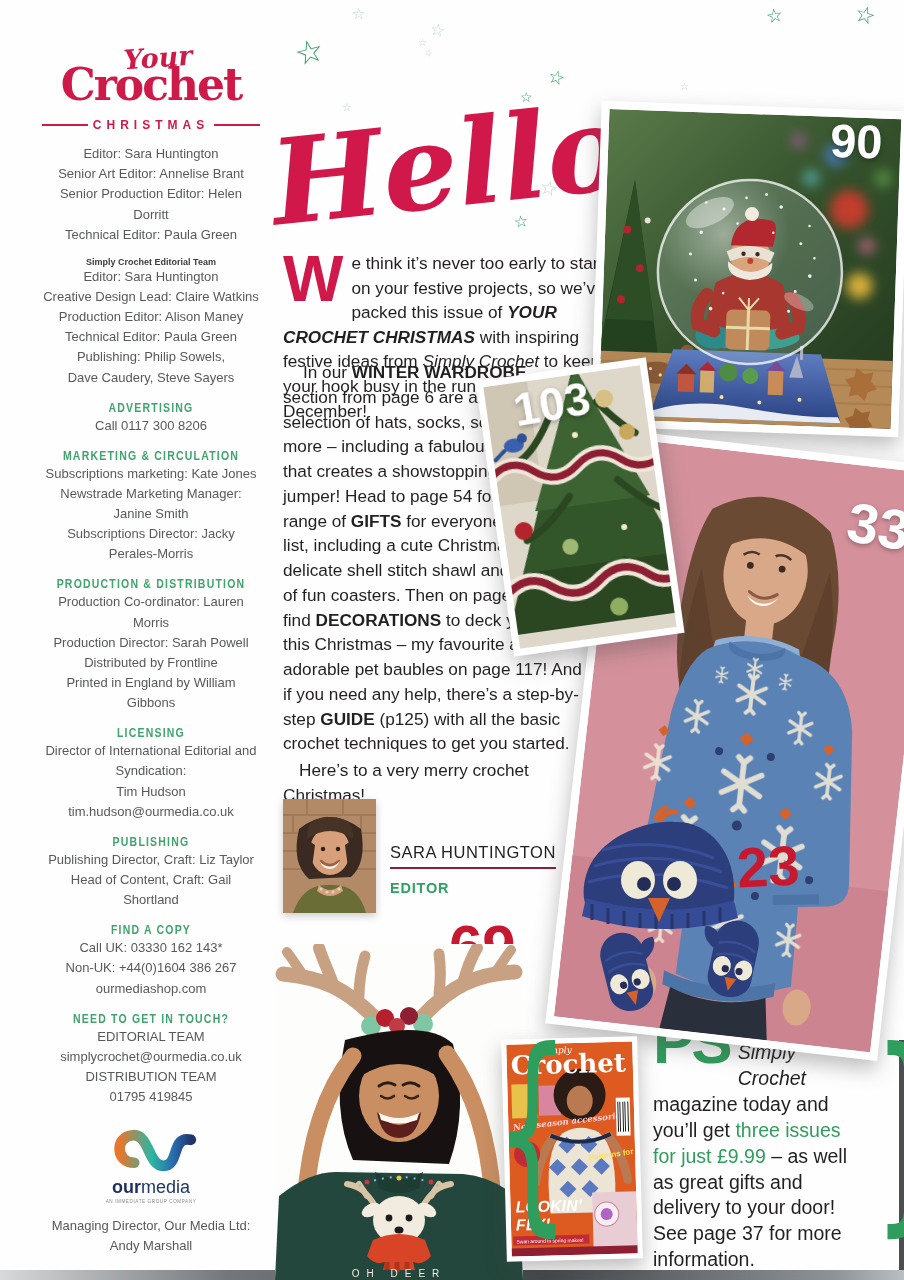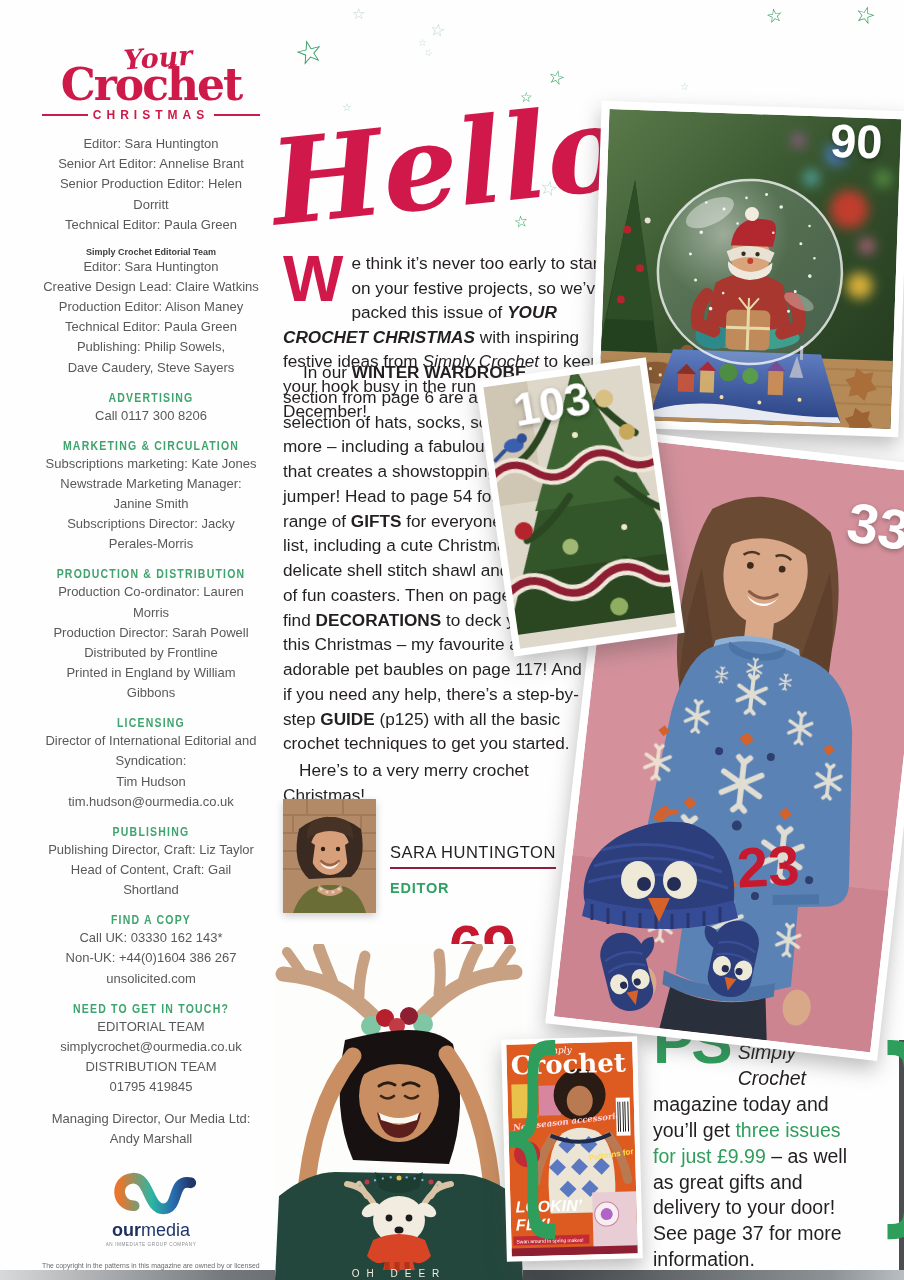--- a/index.html
+++ b/index.html
@@ -5,21 +5,21 @@
   html,body{margin:0;padding:0;}
   body{width:904px;height:1280px;position:relative;background:#fefefe;overflow:hidden;
        font-family:"Liberation Sans",sans-serif;color:#231f20;}
   .abs{position:absolute;}
   
   #sidebar{position:absolute;left:42px;top:46px;width:218px;text-align:center;color:#58595b;}
   .m-your{font-family:"DejaVu Serif",serif;font-style:italic;font-weight:bold;color:#ce1a48;
           font-size:27px;line-height:.9;margin-left:14px;transform:rotate(-4deg);}
   .m-crochet{font-family:"DejaVu Serif",serif;font-weight:bold;color:#ce1a48;font-size:44px;
           letter-spacing:-2px;line-height:.95;margin-top:-6px;}
-  .m-xmas{display:flex;align-items:center;gap:5px;color:#ce1a48;margin-top:2px;}
+  .m-xmas{display:flex;align-items:center;gap:5px;color:#ce1a48;margin-top:12px;}
   .m-xmas .rule{flex:1;height:2px;background:#ce1a48;}
   .m-xmas .word{font-size:12px;font-weight:bold;letter-spacing:5px;}
   .cred-line{font-size:13px;line-height:1.55;}
   .team-head{font-size:9px;font-weight:bold;color:#3d3d3f;margin-top:12px;}
   .ghead{color:#3fa46d;font-weight:bold;font-size:10.5px;letter-spacing:1.2px;margin:13px 0 3px;
          transform:scaleY(1.25);}
   .legal{margin-top:14px;text-align:left;font-size:6.9px;line-height:1.38;color:#6a6b6e;}
   .legal p{margin:0 0 7px;}
   #ourmedia{margin-top:16px;}
   #ourmedia .om-name{font-size:18px;letter-spacing:0;color:#20366b;margin-top:-2px;}
@@ -150,55 +150,55 @@
 
   <div class="cred-line">Publishing Director, Craft: Liz Taylor</div>
       <div class="cred-line">Head of Content, Craft: Gail Shortland</div>
     </div>
 
   <div class="ghead">FIND A COPY</div>
   <div>
 
   <div class="cred-line">Call UK: 03330 162 143*</div>
       <div class="cred-line">Non-UK: +44(0)1604 386 267</div>
-      <div class="cred-line">unsolicited.com</div>
+      <div class="cred-line">ourmediashop.com</div>
     </div>
 
   <div class="ghead">NEED TO GET IN TOUCH?</div>
   <div>
 
   <div class="cred-line">EDITORIAL TEAM</div>
       <div class="cred-line">simplycrochet@ourmedia.co.uk</div>
       <div class="cred-line">DISTRIBUTION TEAM</div>
       <div class="cred-line">01795 419845</div>
-    </div>
-
-  <div style="margin-top:12px;">
-
-  <div class="cred-line">Managing Director, Our Media Ltd:</div>
-      <div class="cred-line">Andy Marshall</div>
     </div>
 
   <div id="ourmedia">
     <svg width="92" height="52" viewBox="0 0 120 68">
       <defs>
         <linearGradient id="omg" x1="0" y1="0" x2="1" y2="0">
           <stop offset="0" stop-color="#e8762c"></stop>
             <stop offset=".45" stop-color="#2bb6a3"></stop>
           <stop offset=".75" stop-color="#2a6db0"></stop>
             <stop offset="1" stop-color="#20366b"></stop>
         </linearGradient>
       </defs>
       <path d="M38,52 C14,52 12,18 36,16 C58,14 56,56 76,56 C98,56 86,16 112,22" fill="none" stroke="url(#omg)" stroke-width="14" stroke-linecap="round"></path>
     </svg>
     <div class="om-name">
       <span class="om-our">our</span><span>media</span>
     </div>
     <div class="om-tag">AN IMMEDIATE GROUP COMPANY</div>
   </div>
+
+  <div style="margin-top:12px;">
+
+  <div class="cred-line">Managing Director, Our Media Ltd:</div>
+      <div class="cred-line">Andy Marshall</div>
+    </div>
 
   <div class="legal">
 
   <p>The copyright in the patterns in this magazine are owned by or licensed to Our Media / Immediate Media Company Bristol Limited and are for readers’ personal use only. Please do not share them online (even for free) or copy them multiple times without our permission. Some small scale selling of finished projects may be permitted for charity stalls, but please contact us first.</p>
       <p>Toy patterns are not recommended for children under 36 months. All toys sold in the UK must meet the requirements set out in the Toy (Safety) Regulations 2011, with proof in the form of a CE Mark. You must take all necessary steps to comply with this important legislation. For more information, see gov.uk/ce-marking.</p>
       <p>Our Media Limited (company number 05715415) is registered in England and Wales.  The registered office of Our Media Limited is at Eagle House, Colston Avenue, Bristol, BS1 4ST. All information contained in this magazine is for information only and is, as far as we are aware, correct at the time of going to press. Our Media Limited cannot accept any responsibility for errors or inaccuracies in such information. Readers are advised to contact manufacturers and retailers directly with regard to the price of products/services referred to in this magazine. If you submit unsolicited material to us, you automatically grant Our Media Limited a licence to publish your submission in whole or in part in all editions of the magazine, including licensed editions worldwide and in any physical or digital format throughout the world. Any material you submit is sent at your risk. Although every care is taken, neither Our Media Limited nor its employees agents or subcontractors shall be liable for loss or damage.</p>
       <p>*UK calls will cost the same as other standard fixed line numbers (starting 01 or 02) and are included as any inclusive or free minutes allowance (if offered by your phone tariff). Outside of free calls packages call charges from mobile phones will cost between 3p and 55p per minute.</p>
     </div>
 
   <div id="eco-row">

